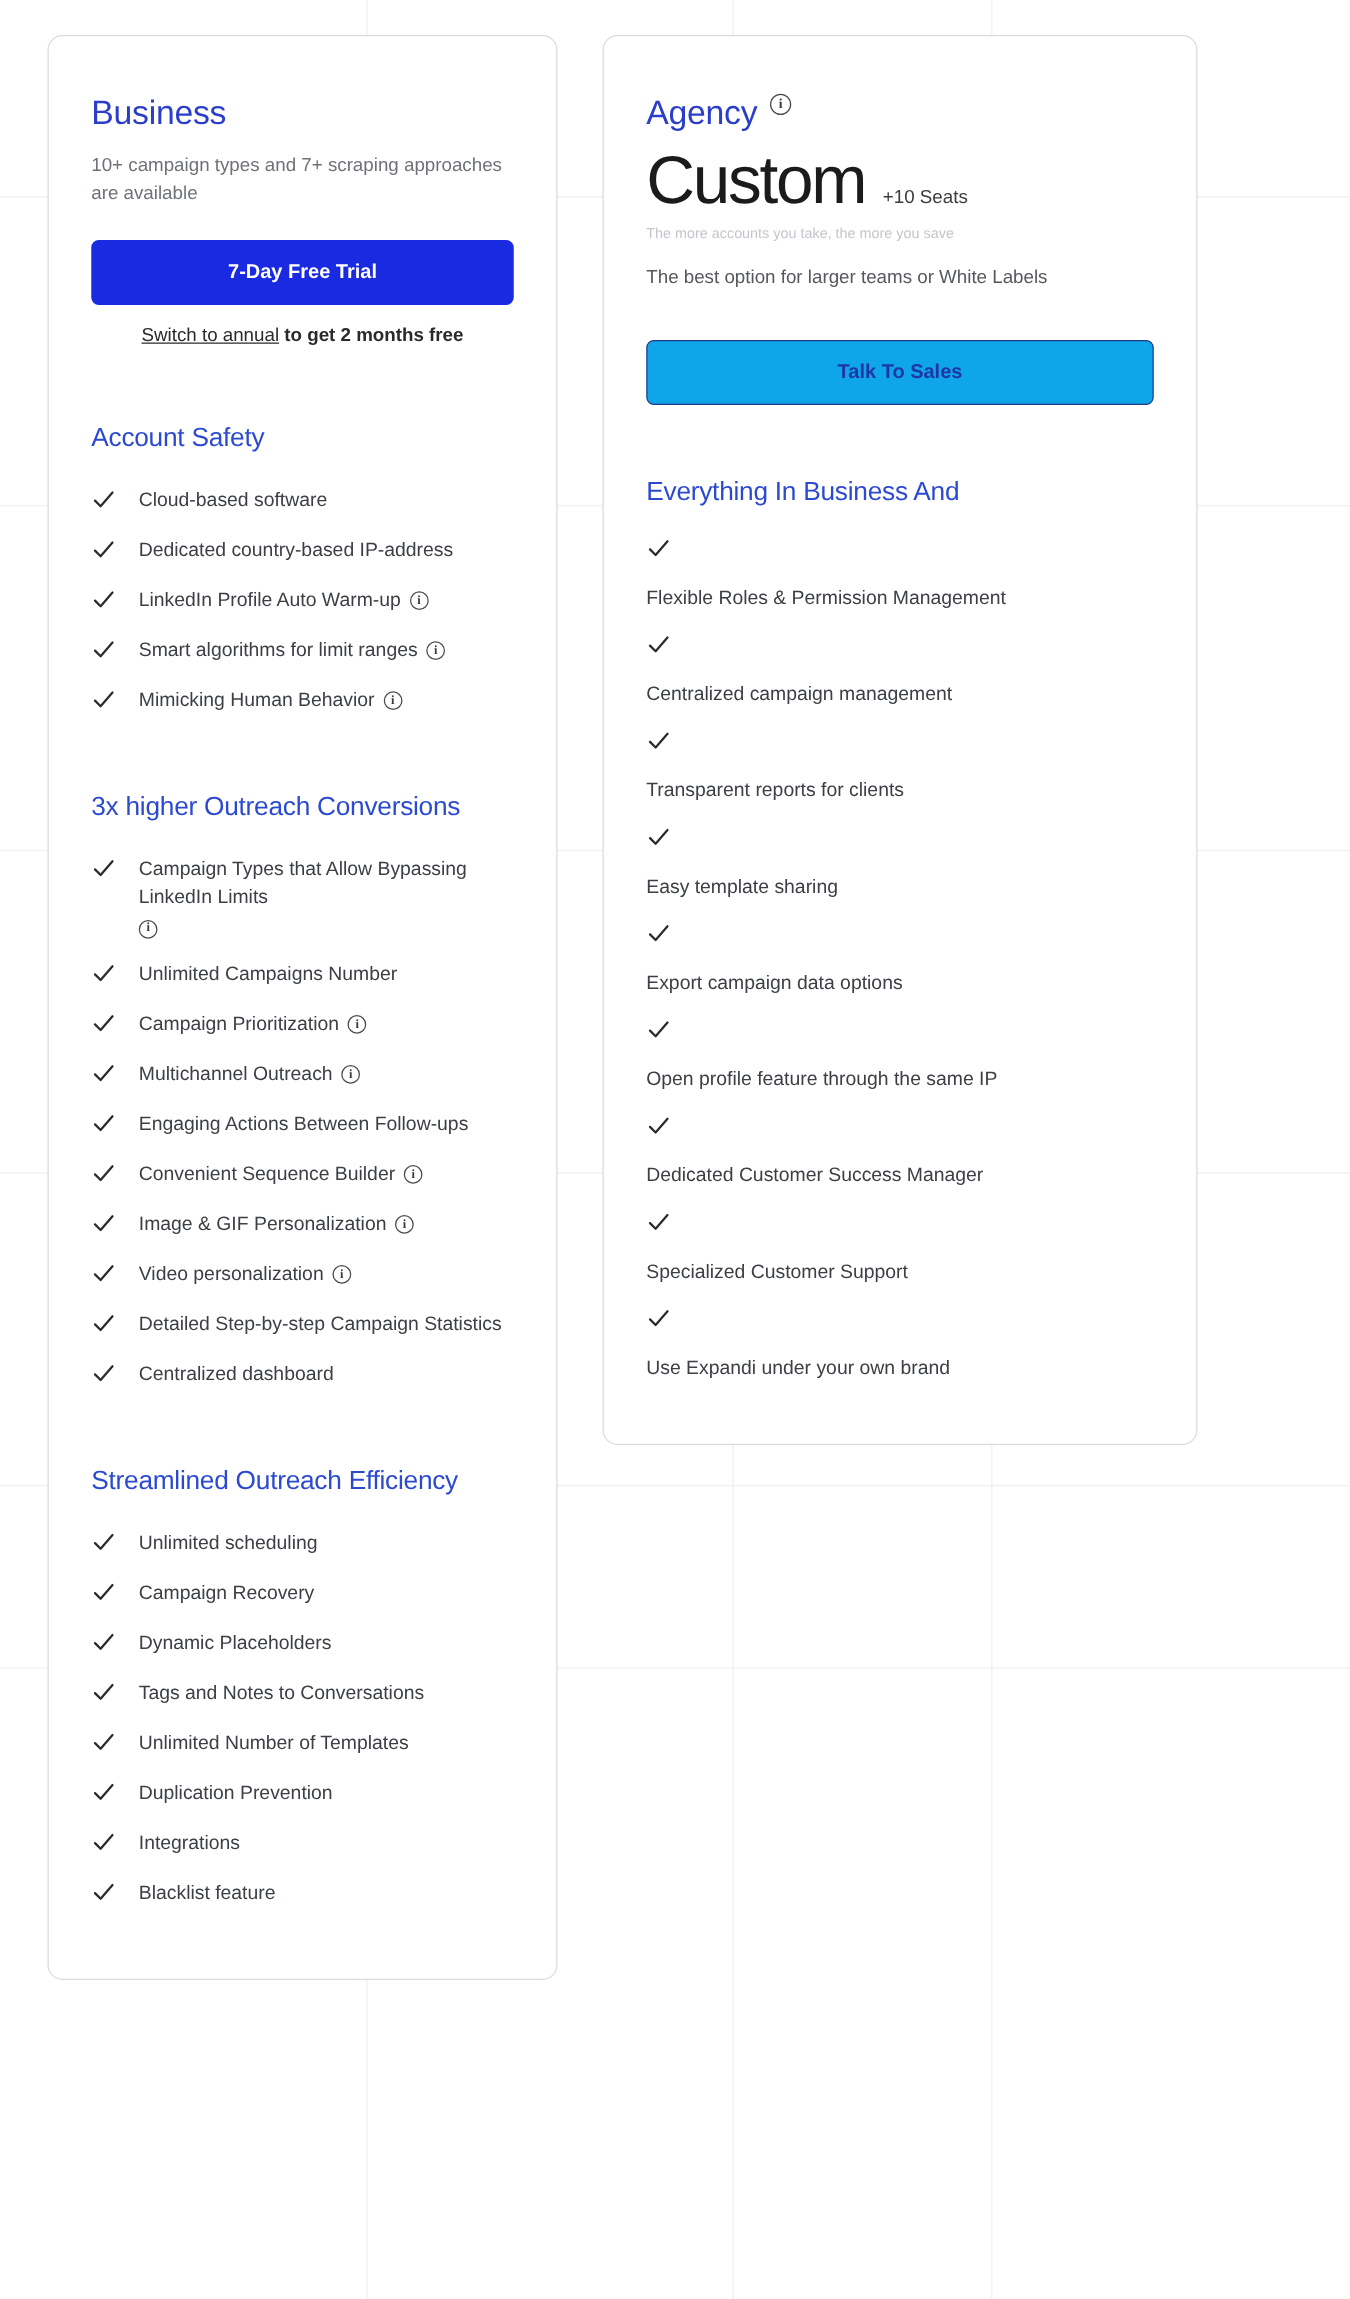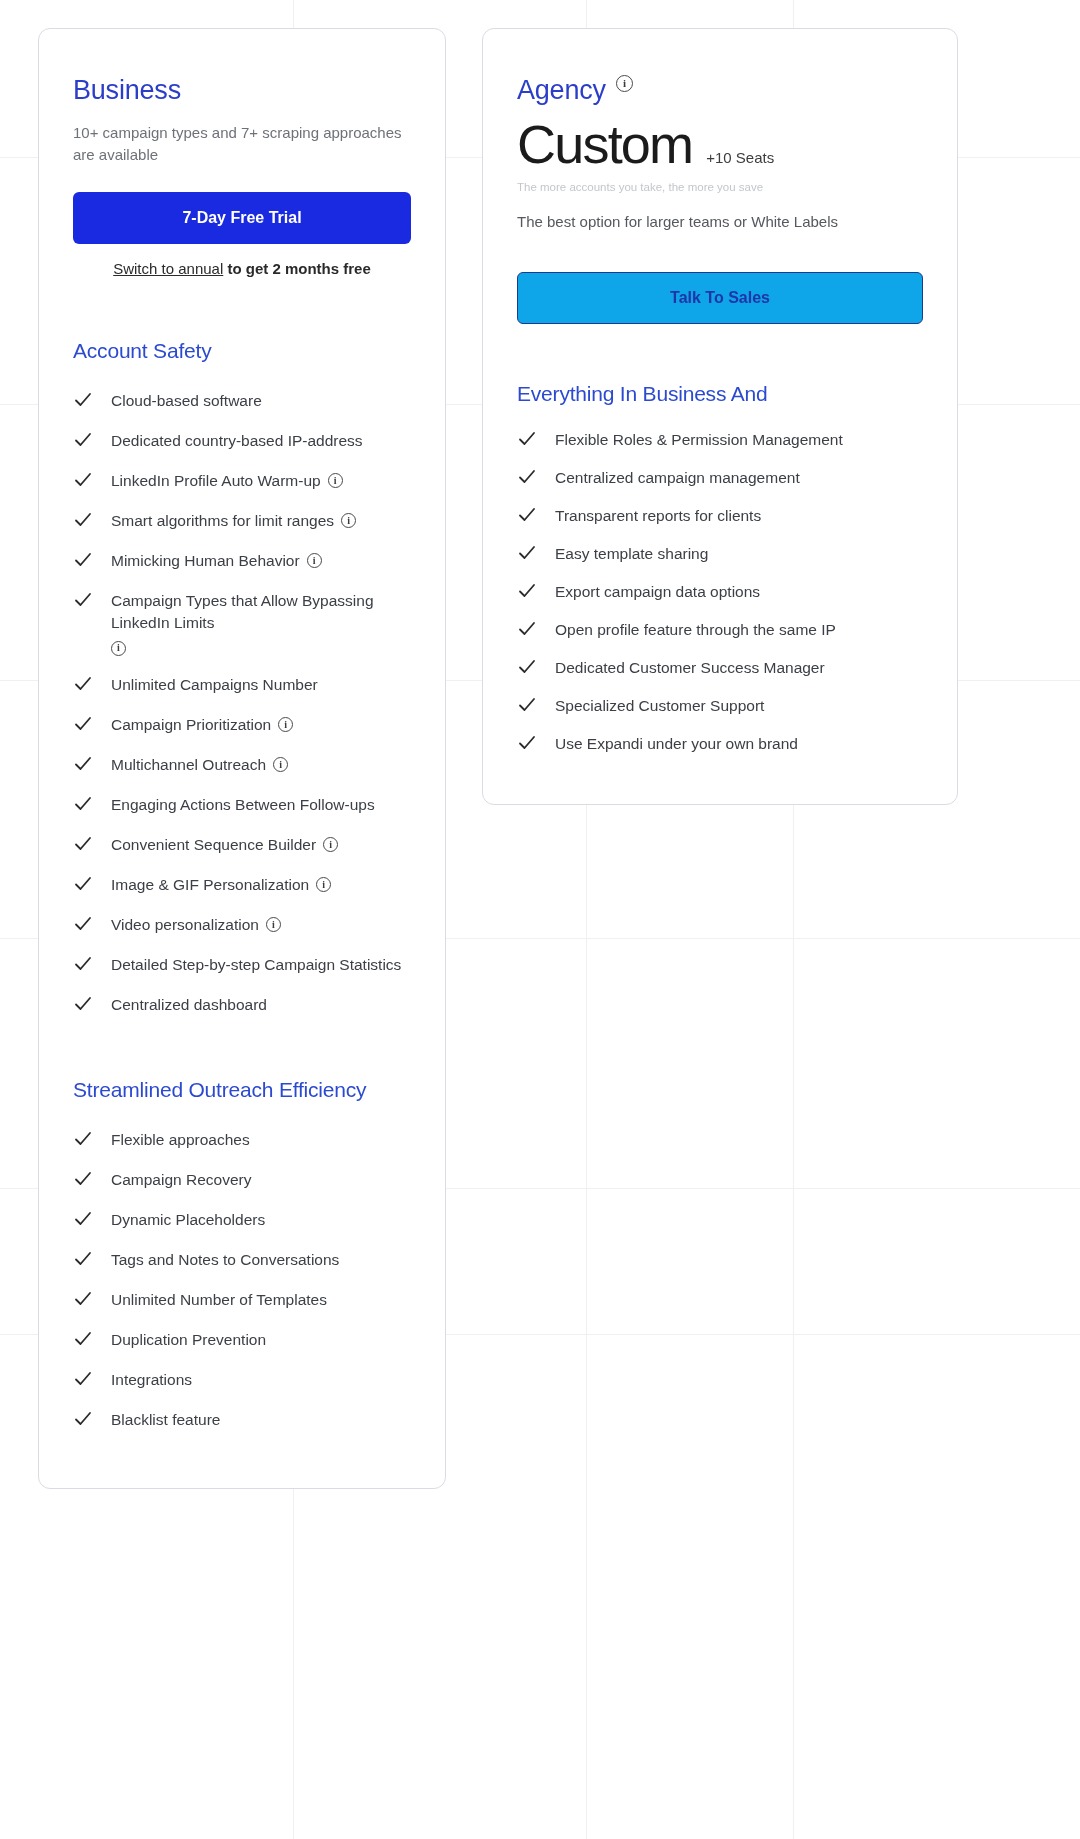--- a/index.html
+++ b/index.html
@@ -151,21 +151,21 @@
   .section-title.first-agency { margin-top: 58px; margin-bottom: 22px; }
 
   .feat-list { list-style: none; }
 
   .feat {
     display: flex;
     align-items: flex-start;
     gap: 18px;
     margin-bottom: 17px;
   }
-  .feat-agency { margin-bottom: 15px; }
+  .feat-agency { margin-bottom: 15px; flex-direction: column; }
 
   .check {
     flex: 0 0 auto;
     width: 20px;
     height: 20px;
     margin-top: 1px;
   }
   .check svg { display: block; }
 
   .feat-text {
@@ -261,20 +261,21 @@
               <path d="M3 10.5 L7.5 15 L17 4" stroke="#2b2b2b" stroke-width="1.8" fill="none" stroke-linecap="round" stroke-linejoin="round"></path>
             </svg>
           </span>
         <span class="feat-body">
             <span class="feat-text">Mimicking Human Behavior</span>
             <span class="info-icon sm">i</span>
           </span>
       </li>
     </ul>
 
+    <div class="section-title">3x higher Outreach Conversions</div>
     <ul class="feat-list">
       <li class="feat">
         <span class="check">
             <svg width="20" height="20" viewBox="0 0 20 20">
               <path d="M3 10.5 L7.5 15 L17 4" stroke="#2b2b2b" stroke-width="1.8" fill="none" stroke-linecap="round" stroke-linejoin="round"></path>
             </svg>
           </span>
         <span class="feat-body">
             <span class="feat-text">Campaign Types that Allow Bypassing LinkedIn Limits</span>
             <span class="info-icon sm">i</span>
@@ -379,21 +380,21 @@
 
     <div class="section-title">Streamlined Outreach Efficiency</div>
     <ul class="feat-list">
       <li class="feat">
         <span class="check">
             <svg width="20" height="20" viewBox="0 0 20 20">
               <path d="M3 10.5 L7.5 15 L17 4" stroke="#2b2b2b" stroke-width="1.8" fill="none" stroke-linecap="round" stroke-linejoin="round"></path>
             </svg>
           </span>
         <span class="feat-body">
-            <span class="feat-text">Flexible approaches</span>
+            <span class="feat-text">Unlimited scheduling</span>
           </span>
       </li>
       <li class="feat">
         <span class="check">
             <svg width="20" height="20" viewBox="0 0 20 20">
               <path d="M3 10.5 L7.5 15 L17 4" stroke="#2b2b2b" stroke-width="1.8" fill="none" stroke-linecap="round" stroke-linejoin="round"></path>
             </svg>
           </span>
         <span class="feat-body">
             <span class="feat-text">Campaign Recovery</span>

